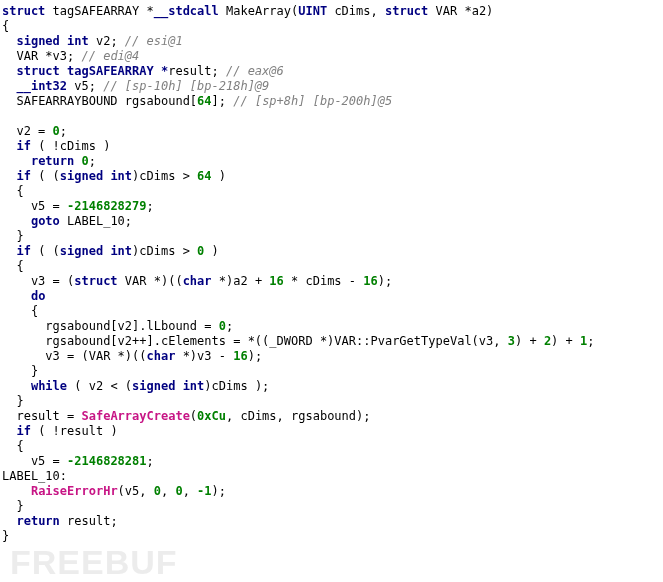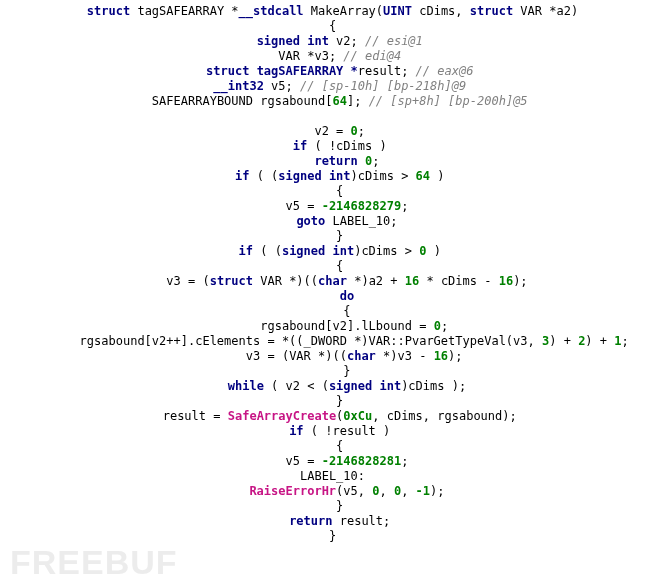--- a/index.html
+++ b/index.html
@@ -11,21 +11,20 @@
     font-family: Consolas, "Courier New", monospace;
     font-size: 12px;
     line-height: 15px;
     overflow: hidden;
     position: relative;
   }
   pre {
     margin: 0;
     padding: 4px 0 0 2px;
     white-space: pre;
-    text-align: center;
   }
   .kw   { color: #000080; font-weight: bold; }
   .num  { color: #008000; font-weight: bold; }   
   .cmt  { color: #808080; font-style: italic; }  
   .fn   { color: #c71585; font-weight: bold; }   
   .lbl  { color: #000000; }
   .hx   { color: #008000; font-weight: bold; }
   .plain{ color: #000000; }
   .watermark {
     position: absolute;

